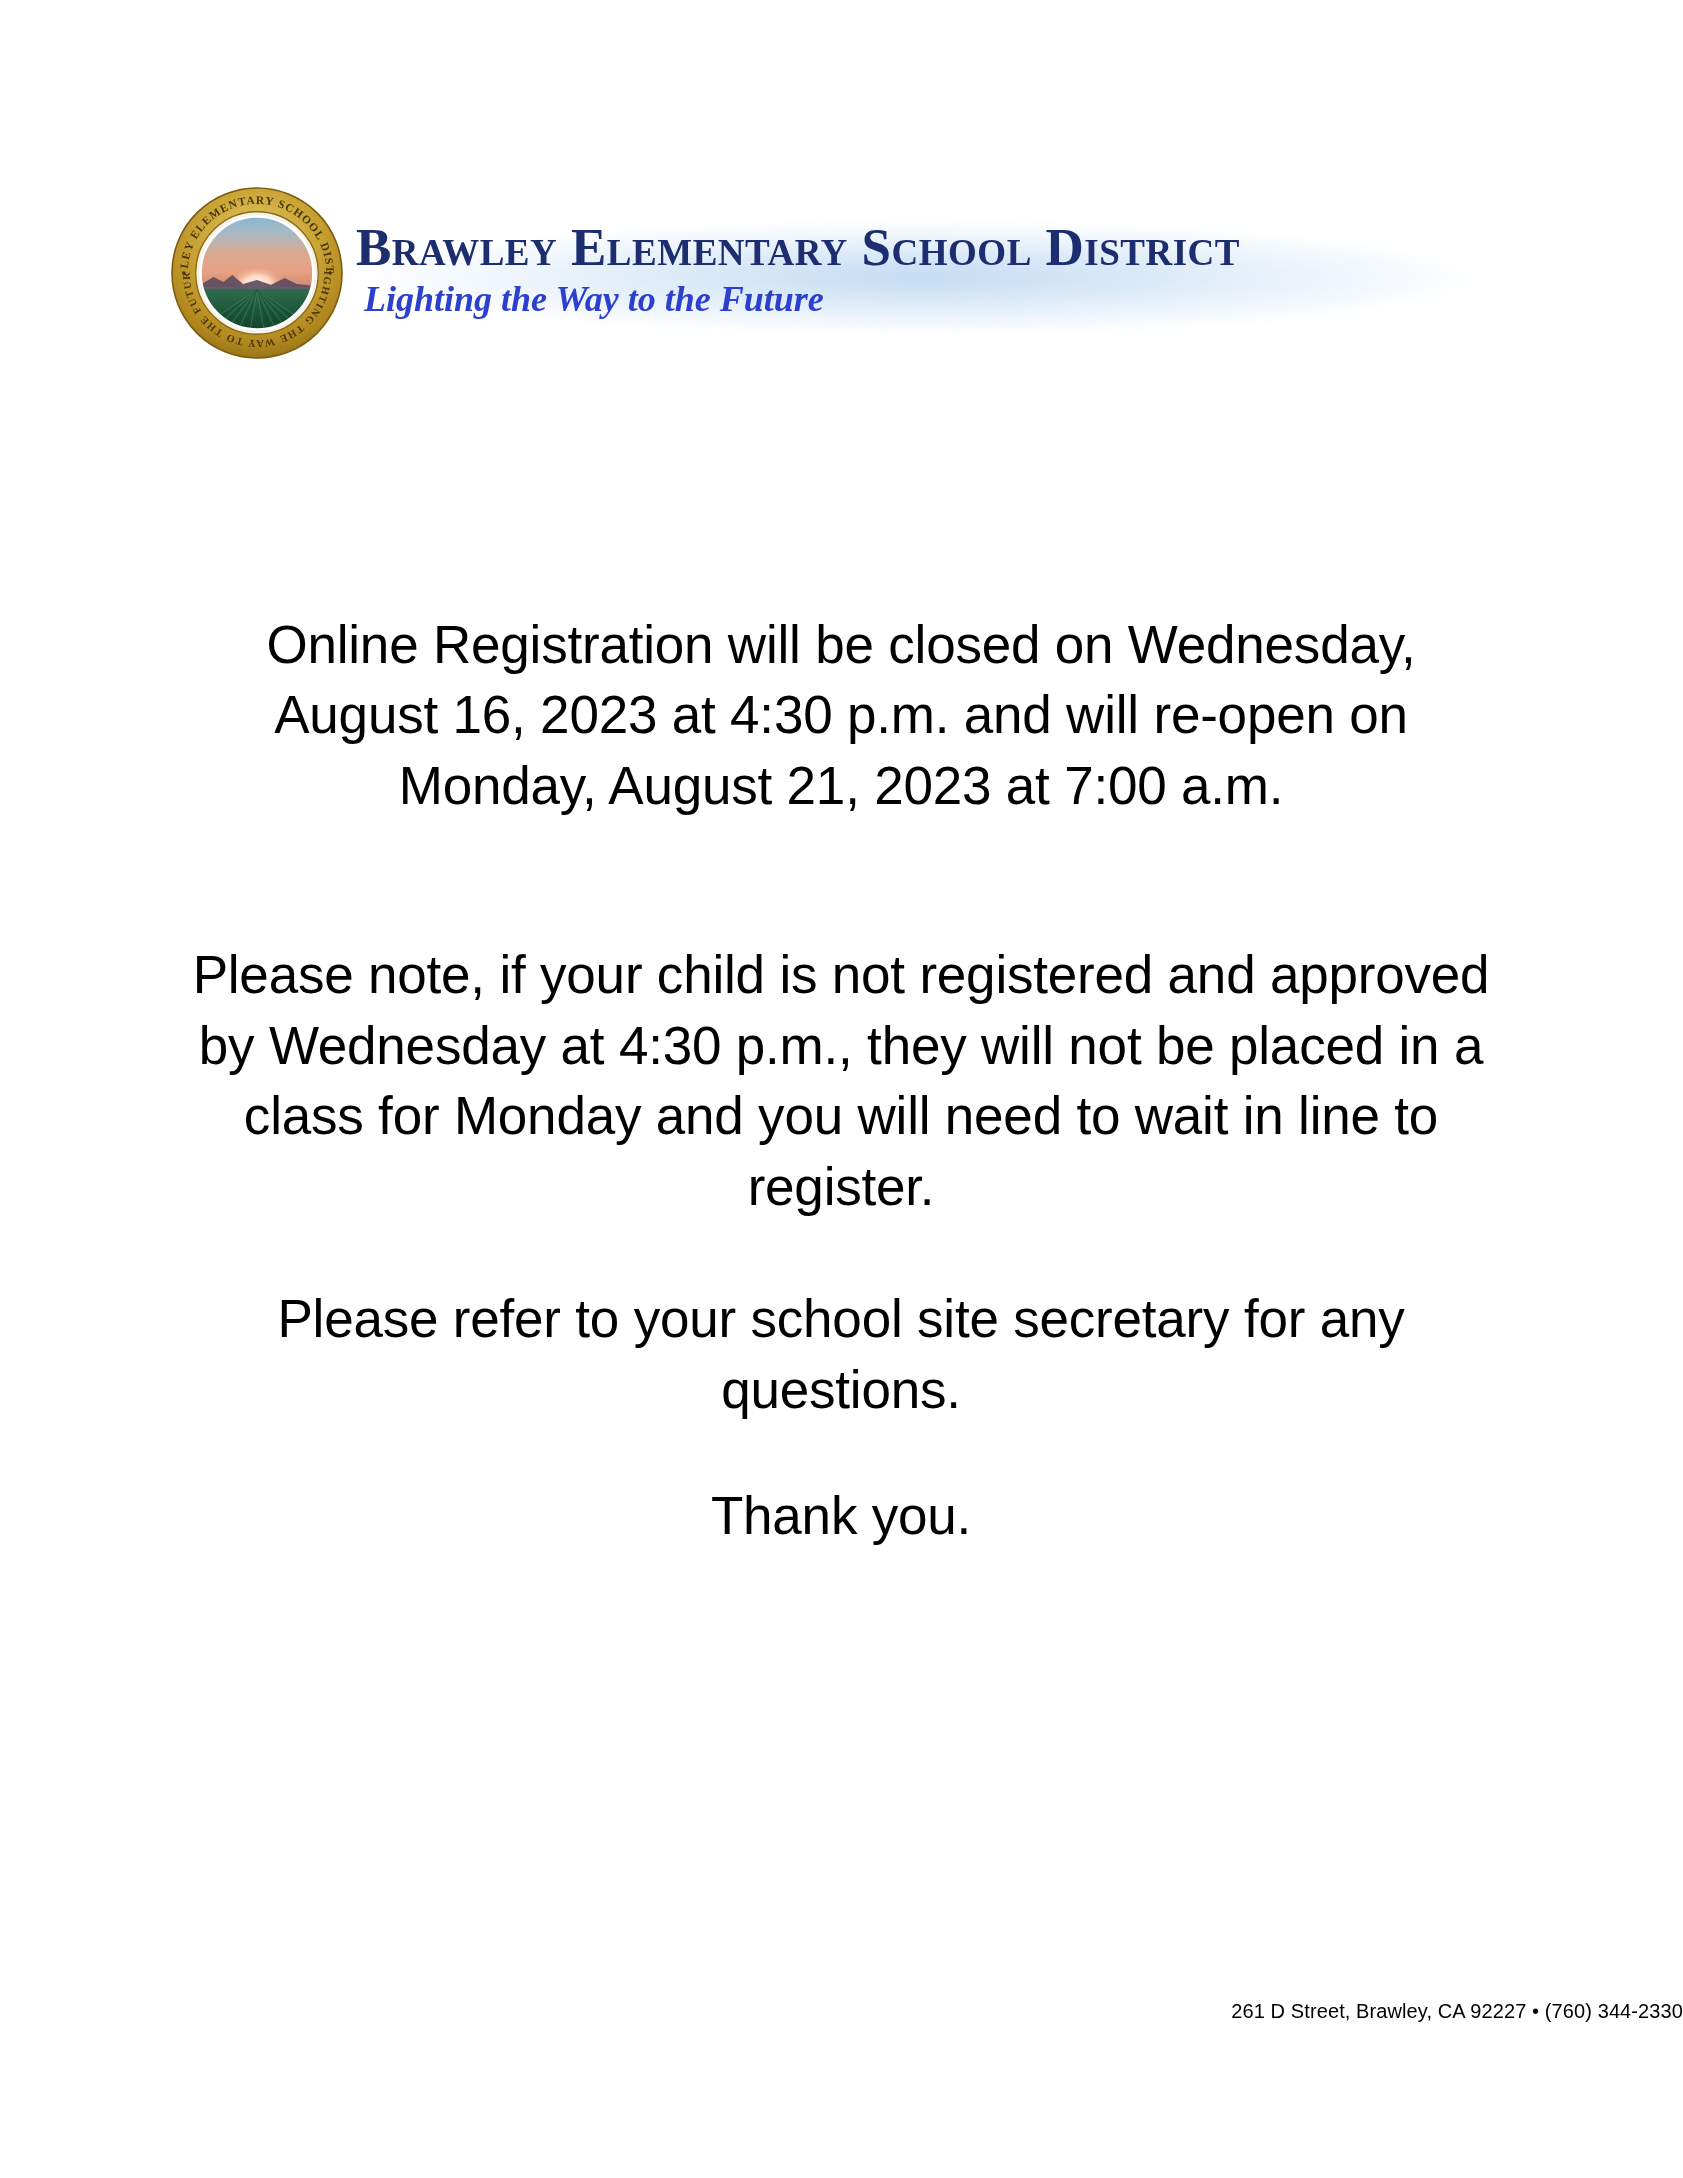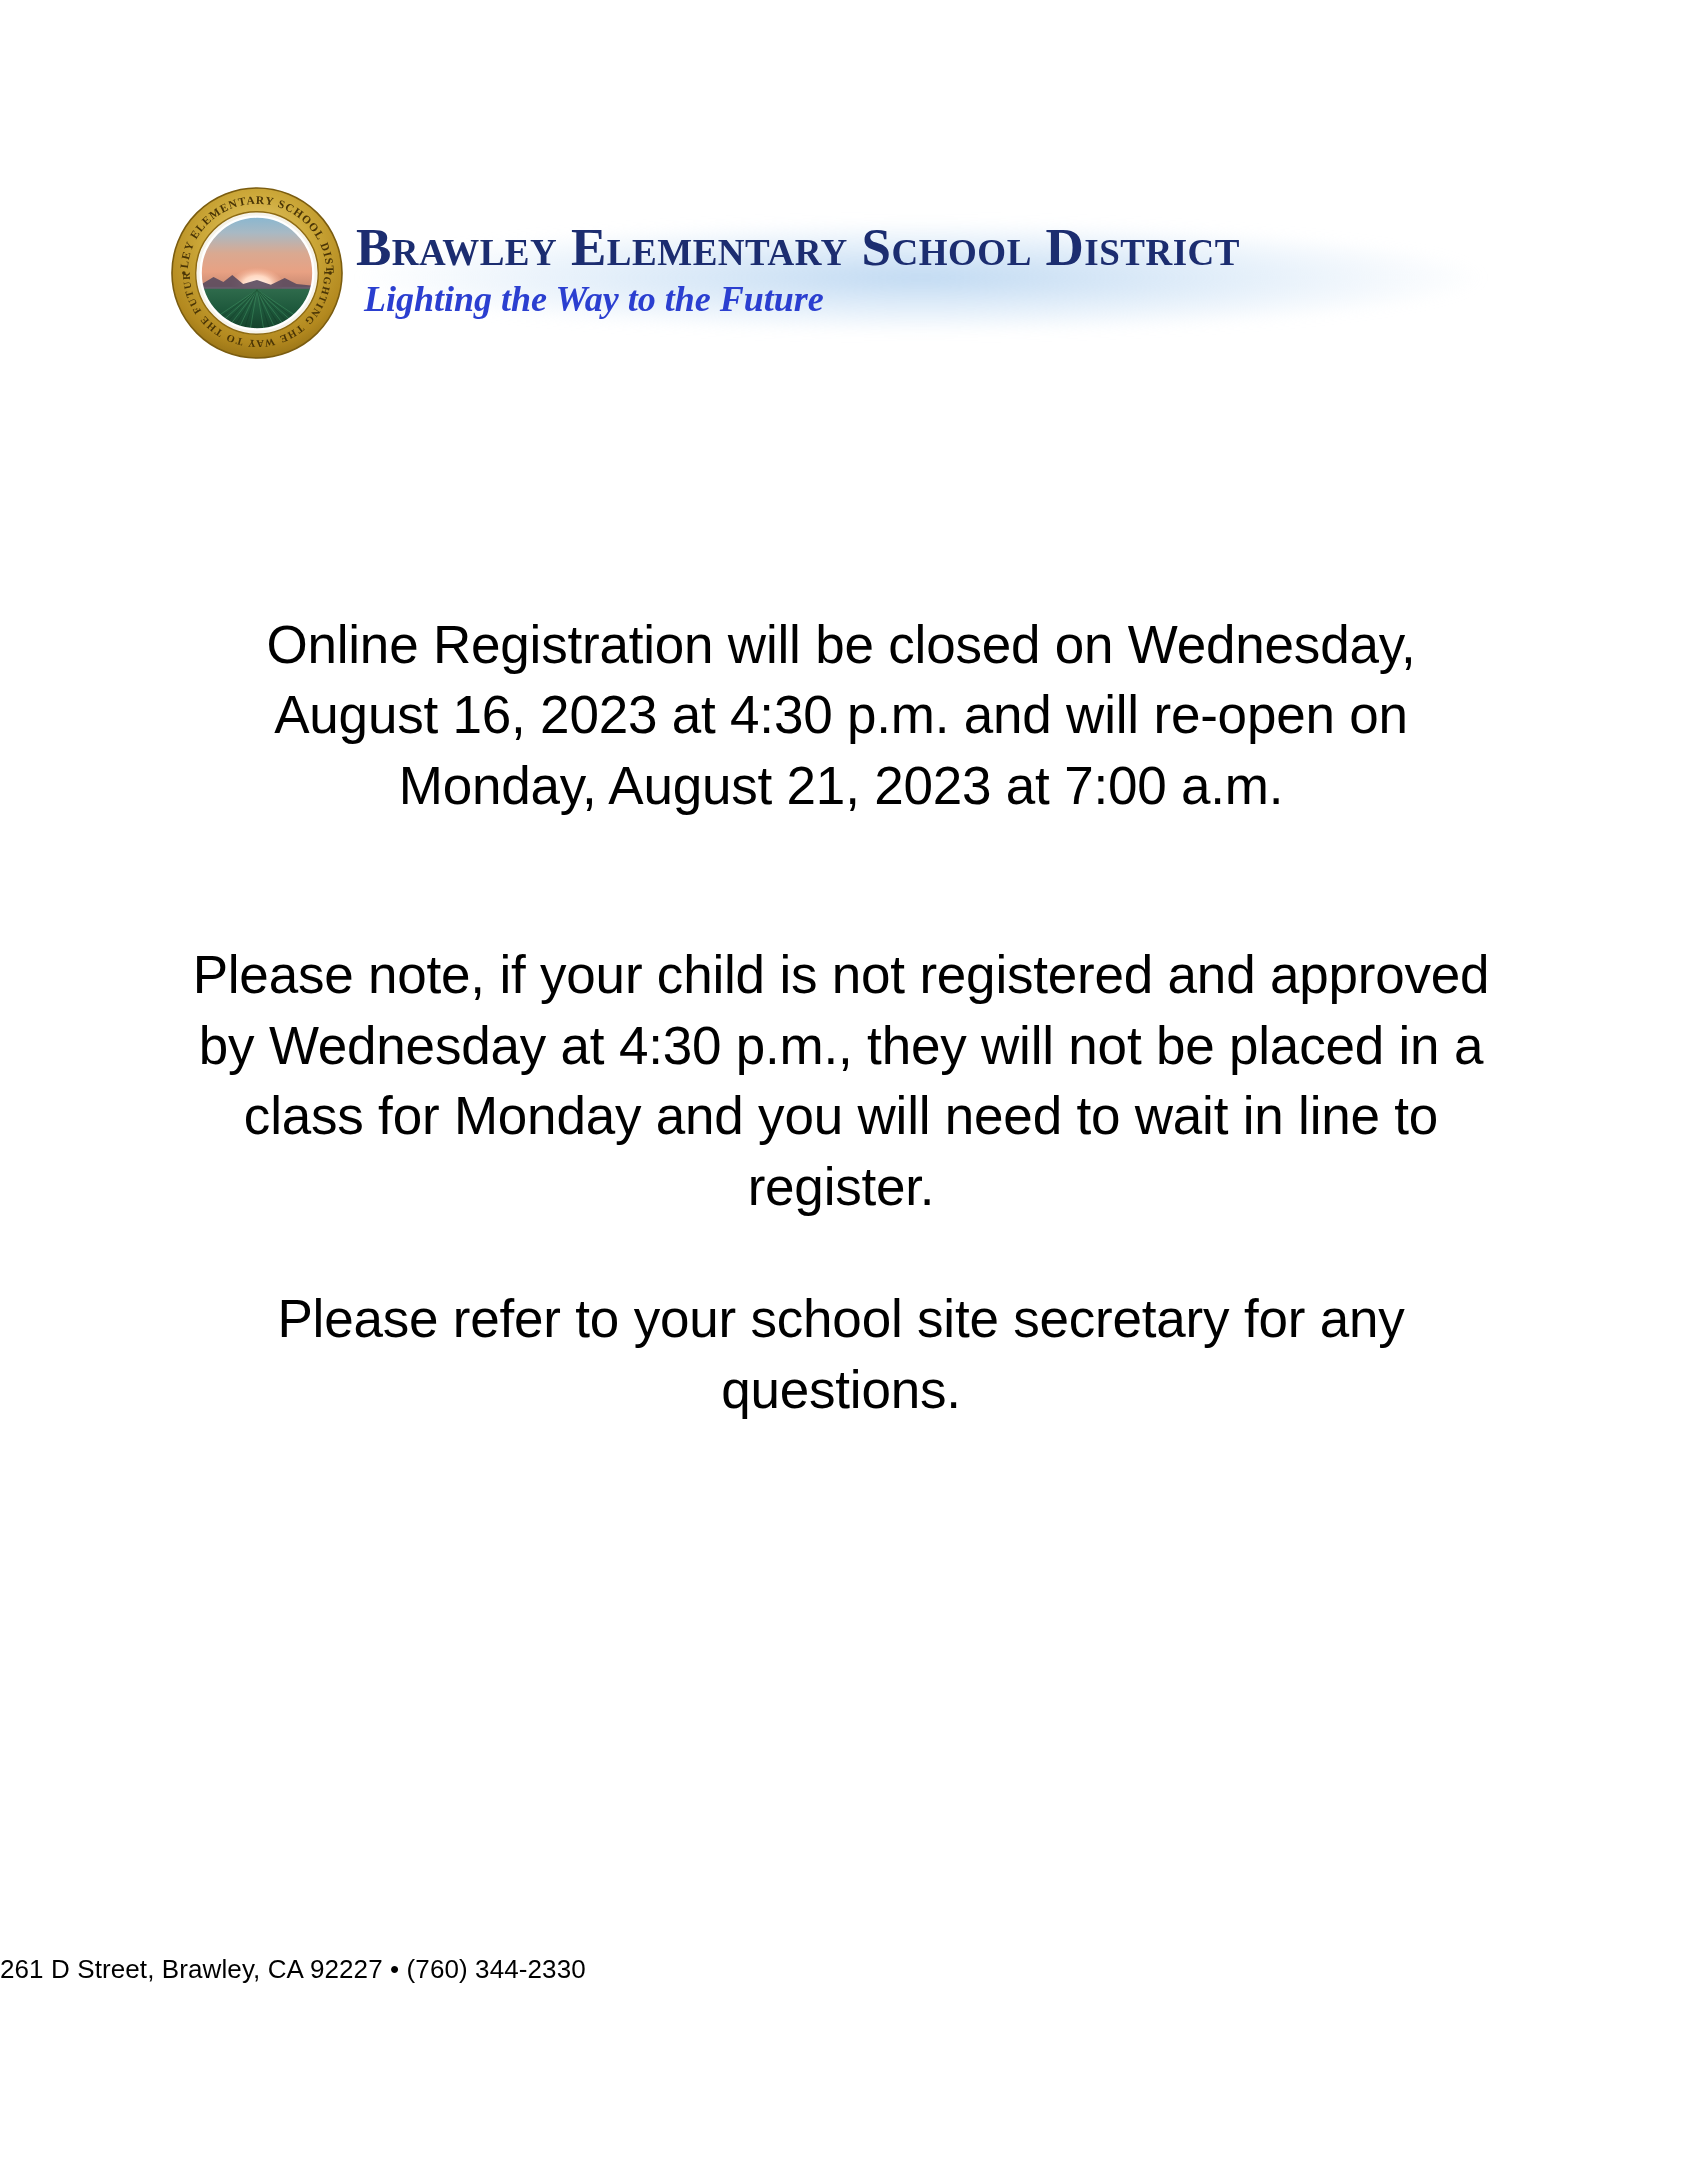--- a/index.html
+++ b/index.html
@@ -105,26 +105,26 @@
   }
 
   .gap-large { height: 87px; }
   .gap-small { height: 30px; }
   .gap-tiny  { height: 24px; }
 
   
   .footer {
     position: absolute;
     left: 0;
-    top: 1954px;
+    top: 2000px;
     width: 1683px;
-    text-align: left;
+    text-align: right;
     font-family: "Liberation Sans Narrow", "Liberation Sans", sans-serif;
     font-stretch: condensed;
-    font-size: 26px;
+    font-size: 20px;
     color: #000000;
     letter-spacing: 0.1px;
   }
 </style>
 </head>
 <body>
 
 <div class="letterhead">
 
   <div class="logo-wrap">
@@ -214,18 +214,19 @@
   </div>
 </div>
 
 <div class="body-block">
   <p class="para">Online Registration will be closed on Wednesday, August 16, 2023 at 4:30 p.m. and will re-open on Monday, August 21, 2023 at 7:00 a.m.</p>
   <div class="gap-large"></div>
   <p class="para">Please note, if your child is not registered and approved by Wednesday at 4:30 p.m., they will not be placed in a class for Monday and you will need to wait in line to register.</p>
   <div class="gap-small"></div>
   <p class="para">Please refer to your school site secretary for any questions.</p>
   <div class="gap-tiny"></div>
+  <p class="para">Thank you.</p>
 </div>
 
 <div class="footer">
   <span>261 D Street, Brawley, CA  92227 • (760) 344-2330</span>
 </div>
 
 
 </body></html>

